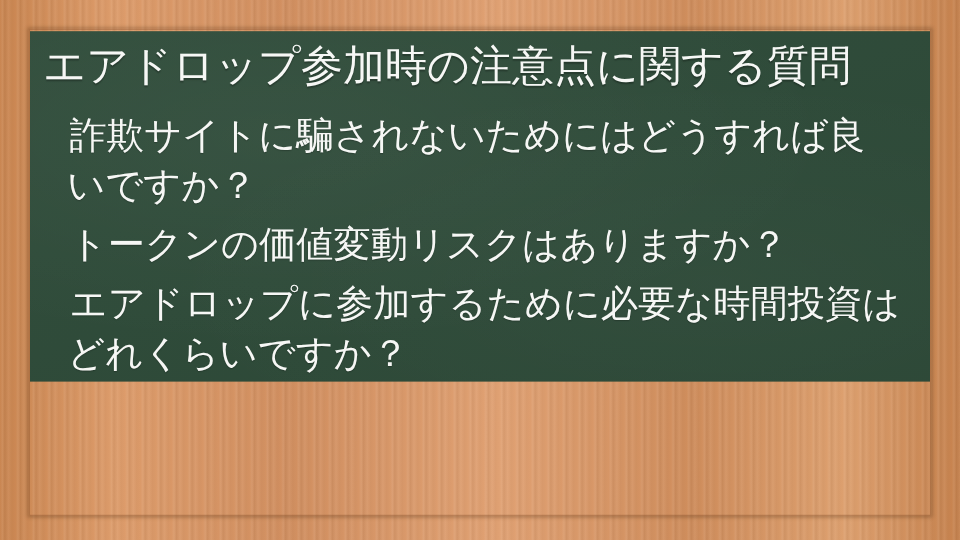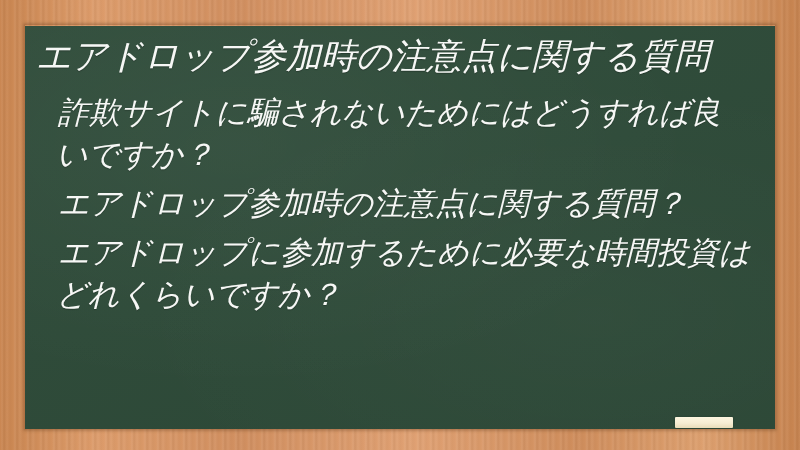--- a/index.html
+++ b/index.html
@@ -58,30 +58,29 @@
     pointer-events: none;
     z-index: 3;
   }
 
   
   .board {
     position: absolute;
     left: 25px;
     top: 26px;
     width: 750px;
-    height: 403px;
+    height: 292px;
     box-sizing: border-box;
     background-color: #2e4b39;
     background-image:
       radial-gradient(ellipse at 28% 30%, rgba(255,255,255,0.035) 0%, rgba(255,255,255,0) 62%),
       radial-gradient(ellipse at 76% 72%, rgba(255,255,255,0.022) 0%, rgba(255,255,255,0) 60%),
       linear-gradient(160deg, rgba(255,255,255,0.02) 0%, rgba(0,0,0,0.05) 100%);
     z-index: 2;
     overflow: hidden;
-    font-style: italic;
   }
 
   
   .board-inner {
     position: absolute;
     left: 0;
     top: 0;
     right: 0;
     bottom: 0;
     padding: 8px 22px 0 11px;
@@ -135,21 +134,21 @@
 
 <div class="slide">
 
   <div class="board">
     <div class="board-inner">
 
       <h1 class="slide-title">エアドロップ参加時の注意点に関する質問</h1>
 
       <ul class="bullet-list">
         <li class="bullet-item">詐欺サイトに騙されないためにはどうすれば良いですか？</li>
-        <li class="bullet-item">エアドロップ参加時の注意点に関する質問？</li>
+        <li class="bullet-item">トークンの価値変動リスクはありますか？</li>
         <li class="bullet-item">エアドロップに参加するために必要な時間投資はどれくらいですか？</li>
       </ul>
 
     </div>
 
     <div class="chalk"></div>
   </div>
 
   <div class="frame-bevel"></div>
 

